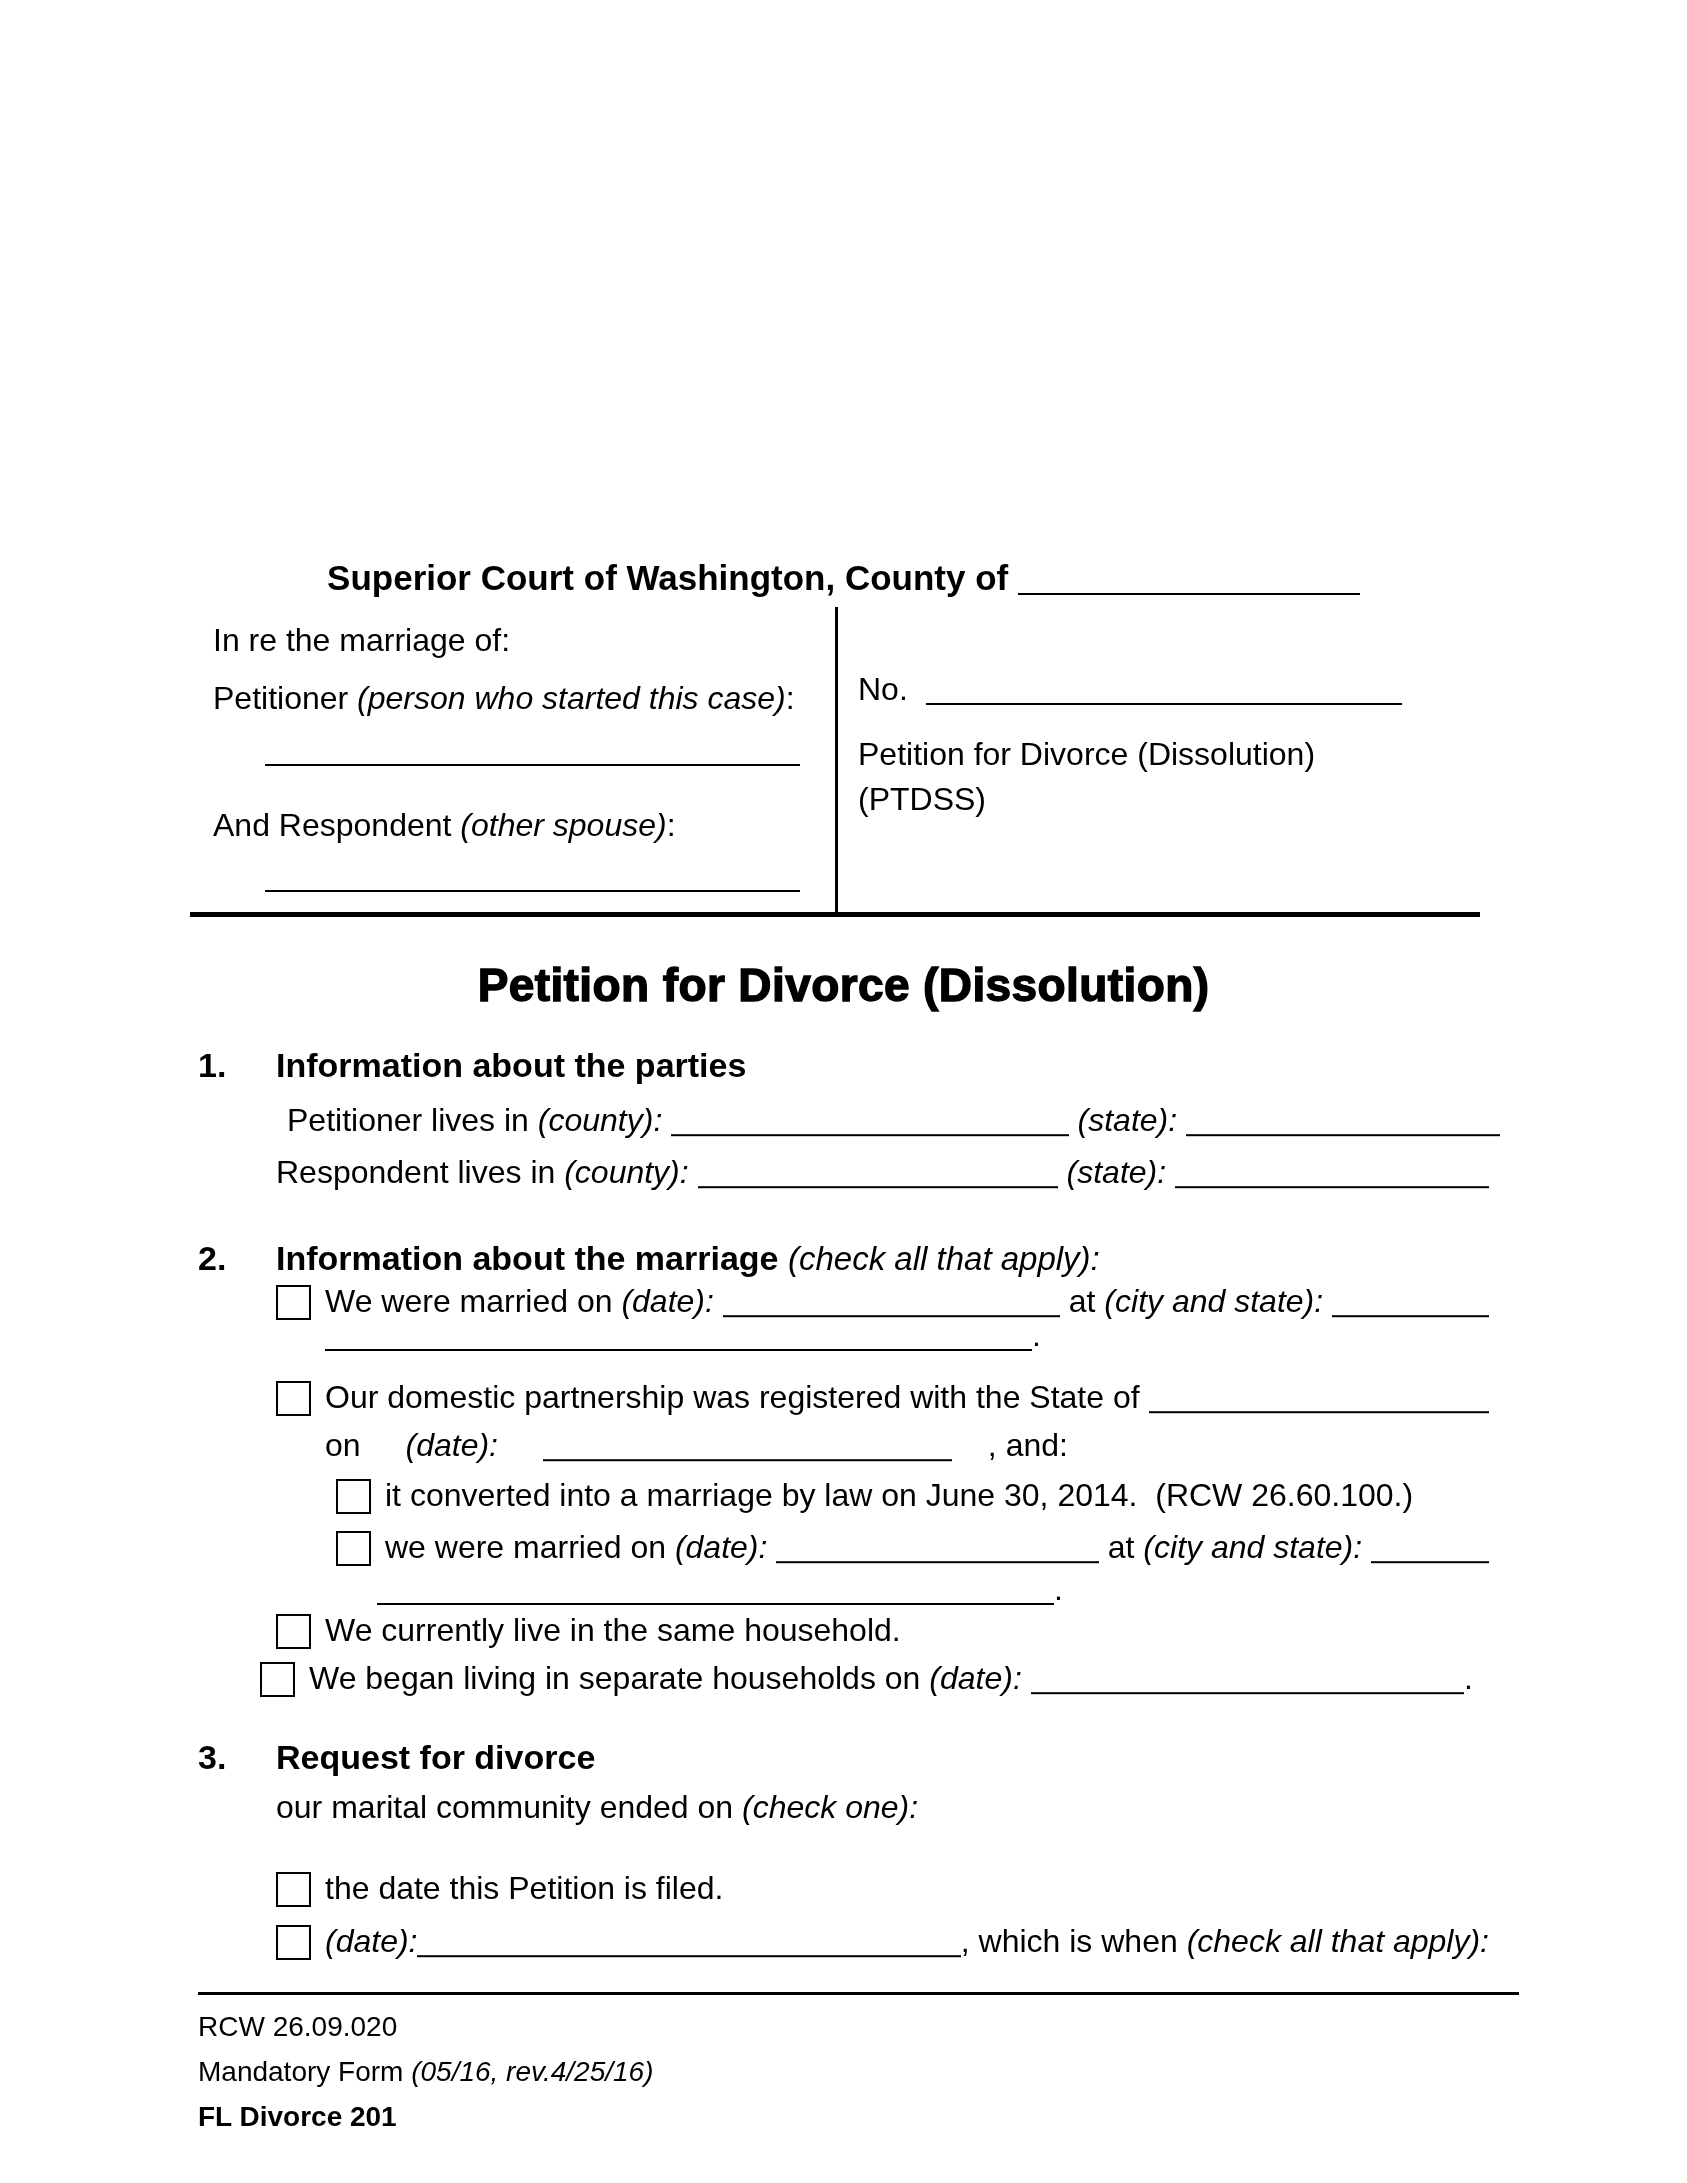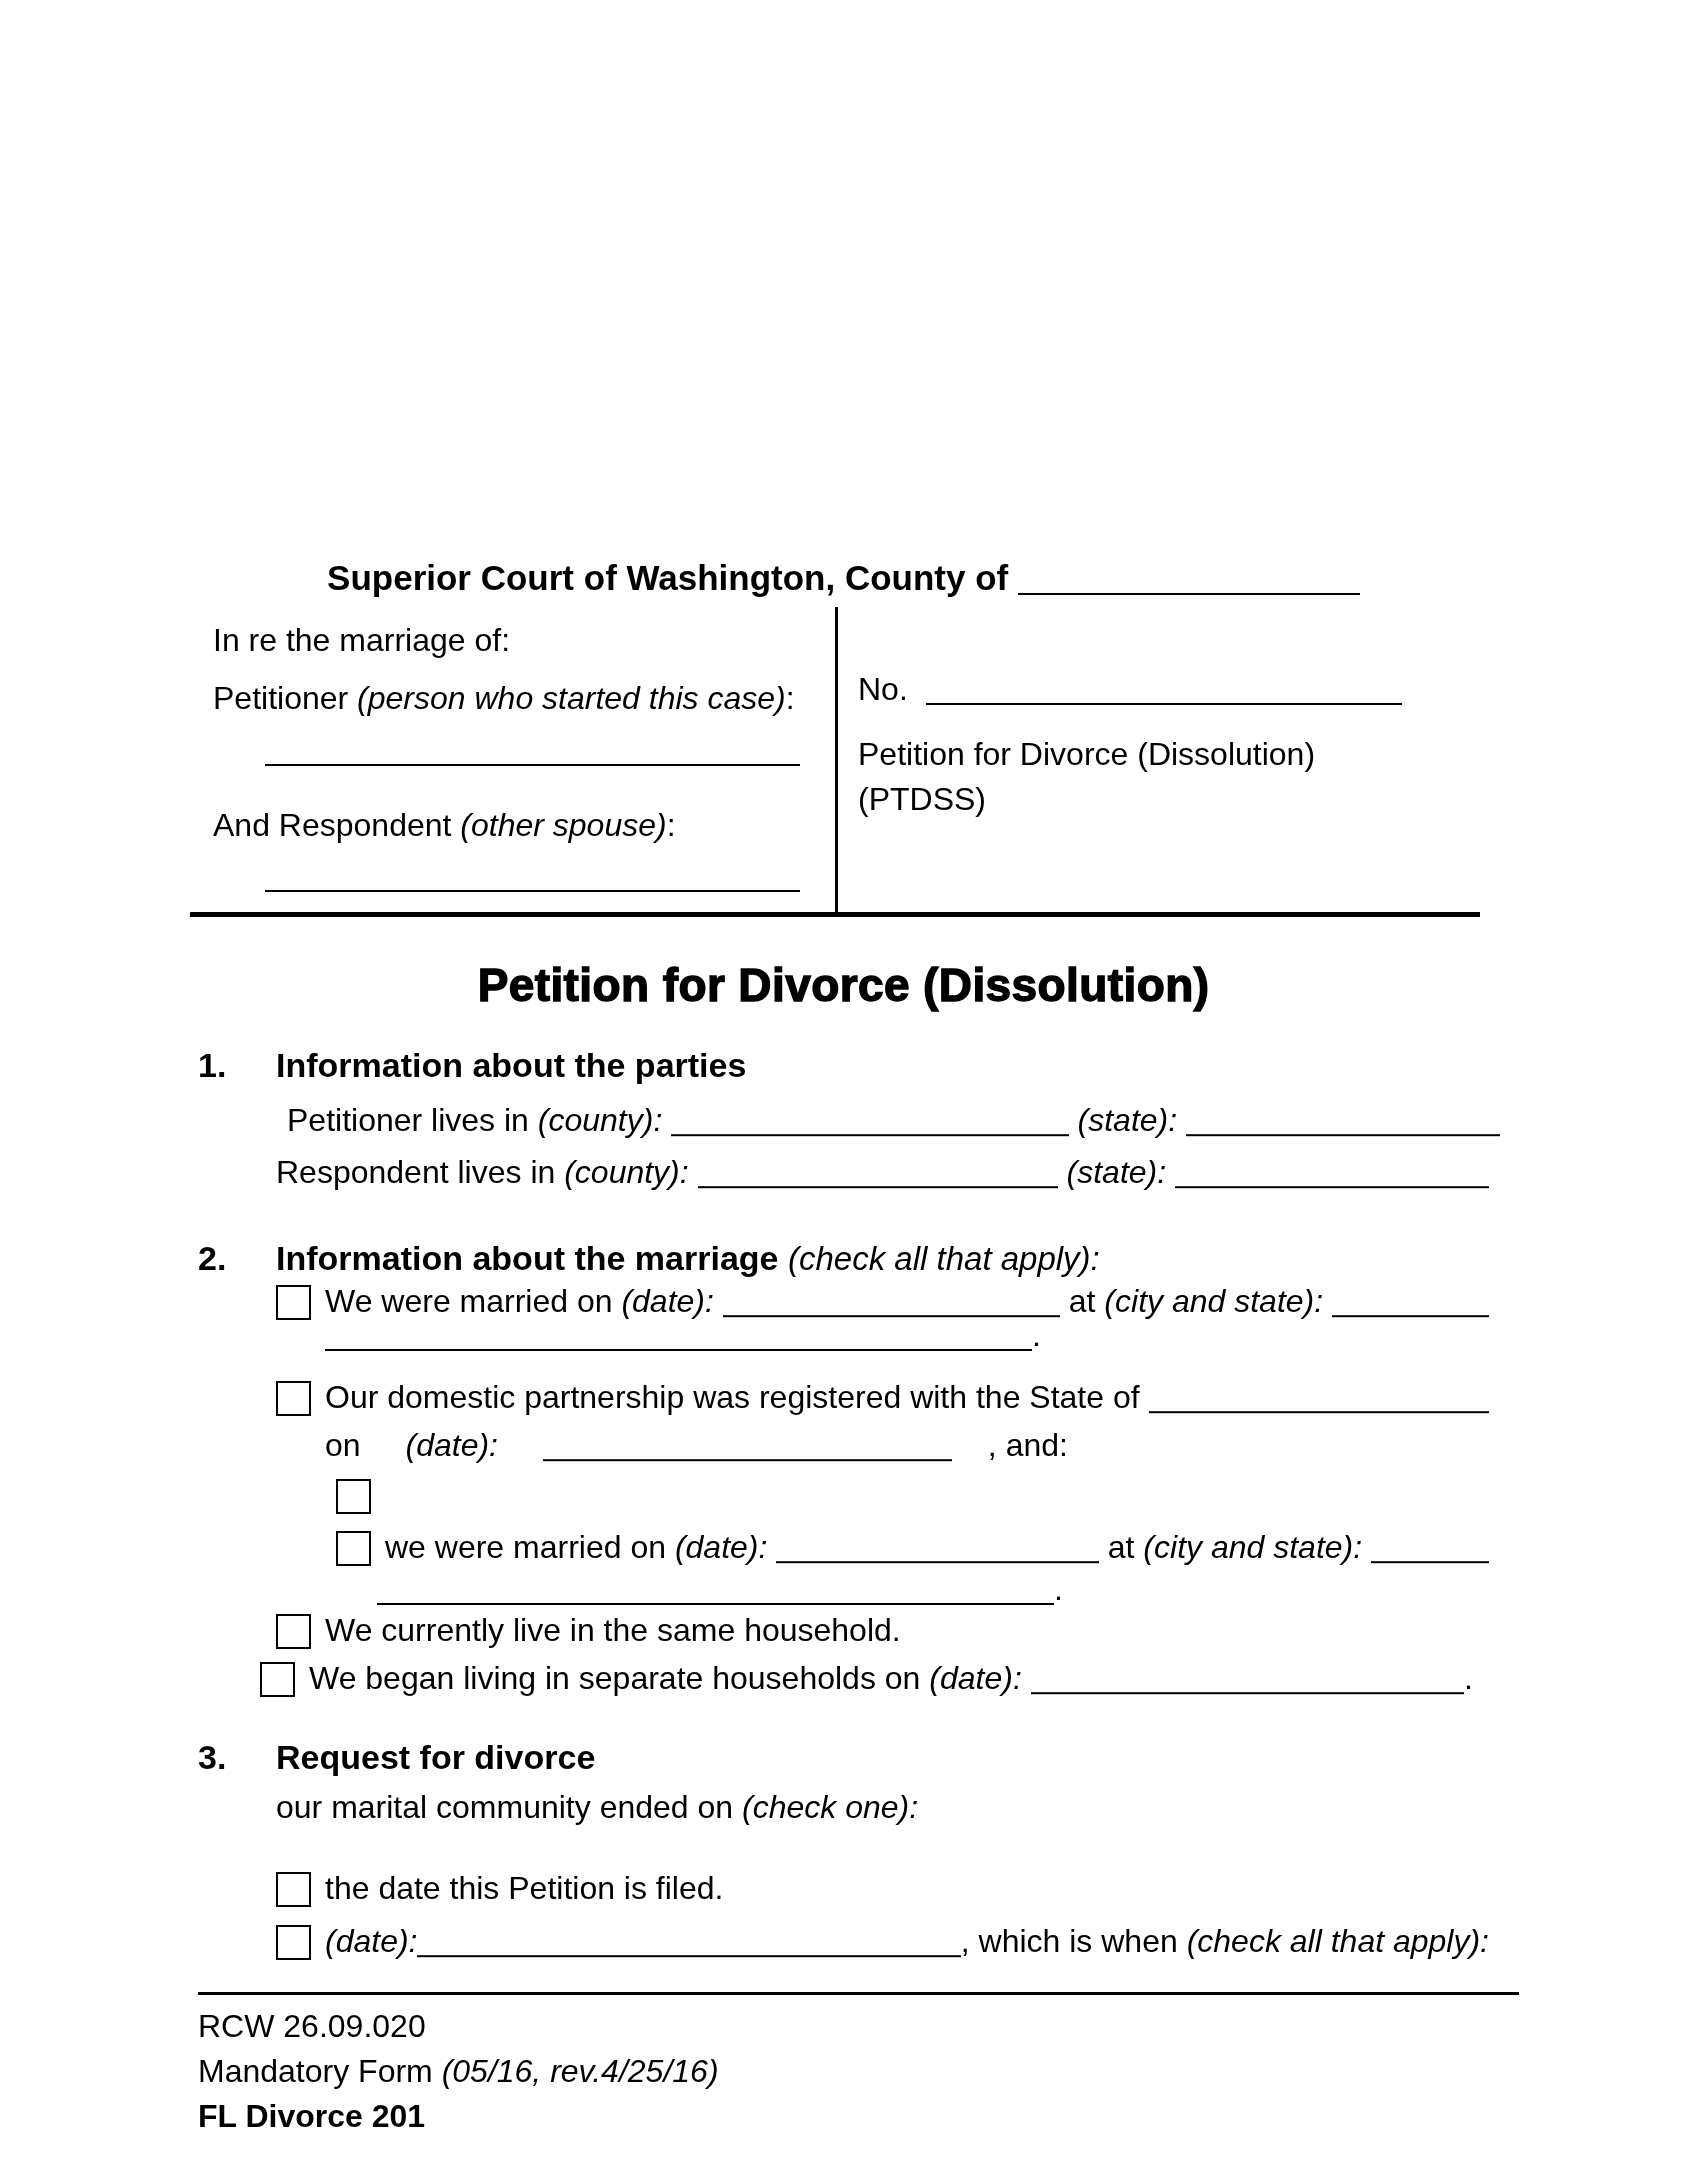--- a/index.html
+++ b/index.html
@@ -73,21 +73,21 @@
   }
   .para{
     position:absolute;left:276px;top:1787px;width:1213px;
     font-size:32px;line-height:40px;
   }
   .para div{white-space:pre;}
   .footer-rule{position:absolute;left:198px;top:1992px;width:1321px;border-top:3.5px solid #000;}
   .footer{
     position:absolute;left:198px;top:2004px;width:1321px;
     display:grid;grid-template-columns:1fr auto 1fr;
-    font-size:32px;line-height:45px;
+    font-size:28px;line-height:45px;
   }
   .footer .center{text-align:center;}
   .footer .right{}
 </style>
 </head>
 <body>
 
 <div class="page">
 
   <div class="court-header"><span>Superior Court of Washington, County of </span><span class="bli" style="width:342px;"></span>
@@ -134,21 +134,21 @@
   </div>
 
   <div class="row" style="left:276px;top:1378px;width:1213px;">
     <span class="cb"></span><span class="t">Our domestic partnership was registered with the State of </span><span class="bl grow" style="min-width:131px;"></span>
   </div>
   <div class="row" style="left:325px;top:1426px;width:1164px;gap:36px;">
     <span class="t">on </span><span class="hint">(date): </span><span class="bl" style="width:409px;"></span><span class="t">, and:</span>
   </div>
 
   <div class="row" style="left:336px;top:1476px;width:1153px;">
-    <span class="cb"></span>
+    <span class="cb"></span><span class="t">it converted into a marriage by law on June 30, 2014.  (RCW 26.60.100.)</span>
   </div>
 
   <div class="row" style="left:336px;top:1528px;width:1153px;">
     <span class="cb"></span><span class="t">we were married on </span><span class="hint">(date): </span><span class="bl grow" style="min-width:131px;"></span><span class="t"> at </span><span class="hint">(city and state): </span><span class="bl" style="width:118px;"></span>
   </div>
   <div class="row" style="left:377px;top:1570px;">
     <span class="bli" style="width:677px;"></span><span class="t">.</span>
   </div>
 
   <div class="row" style="left:276px;top:1611px;width:1213px;">

